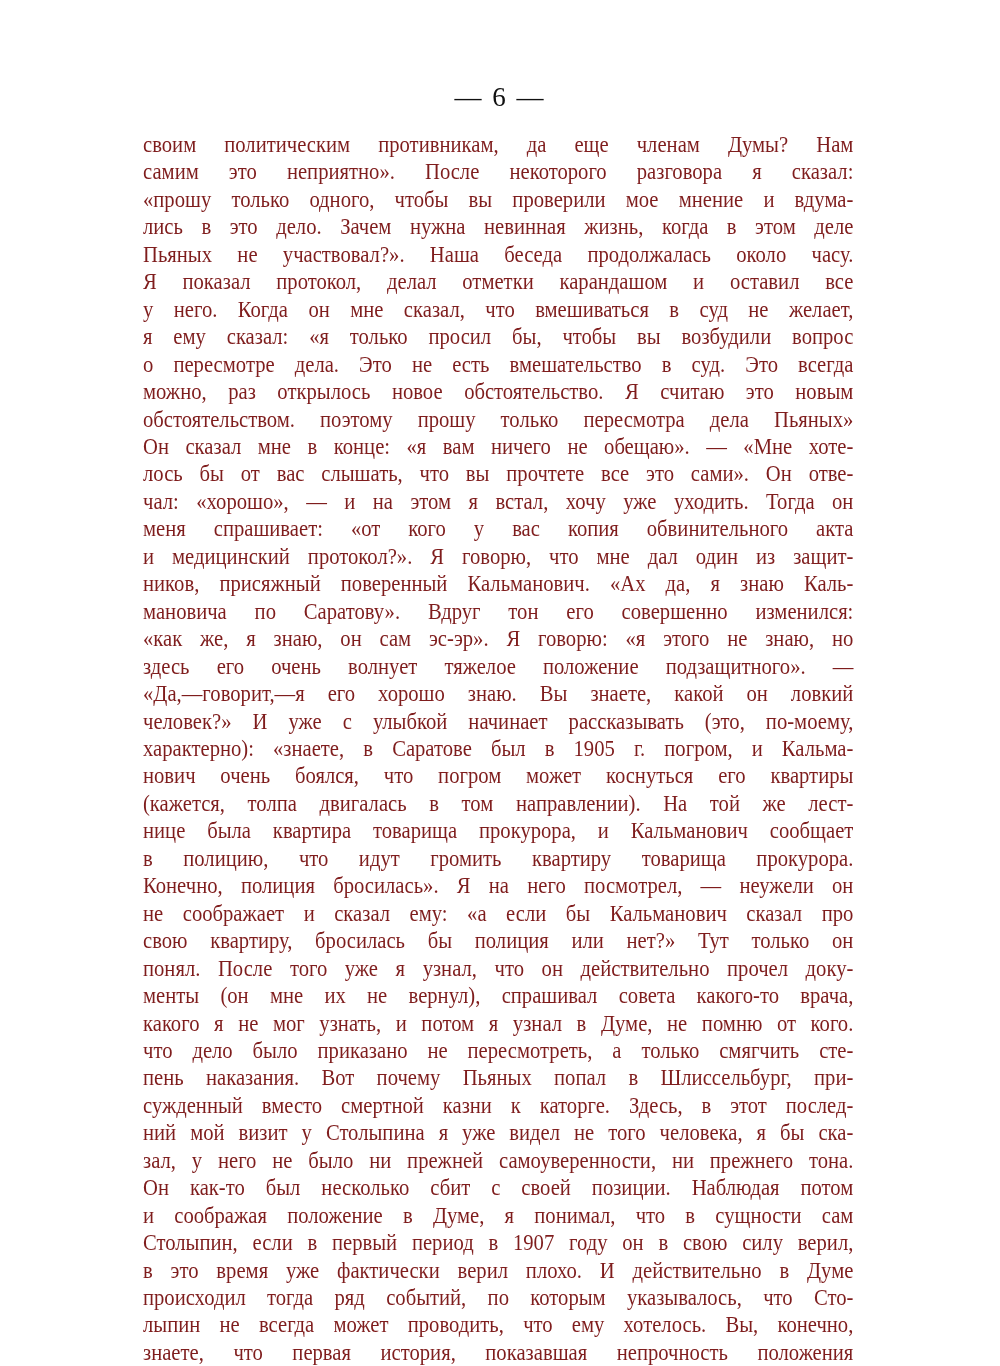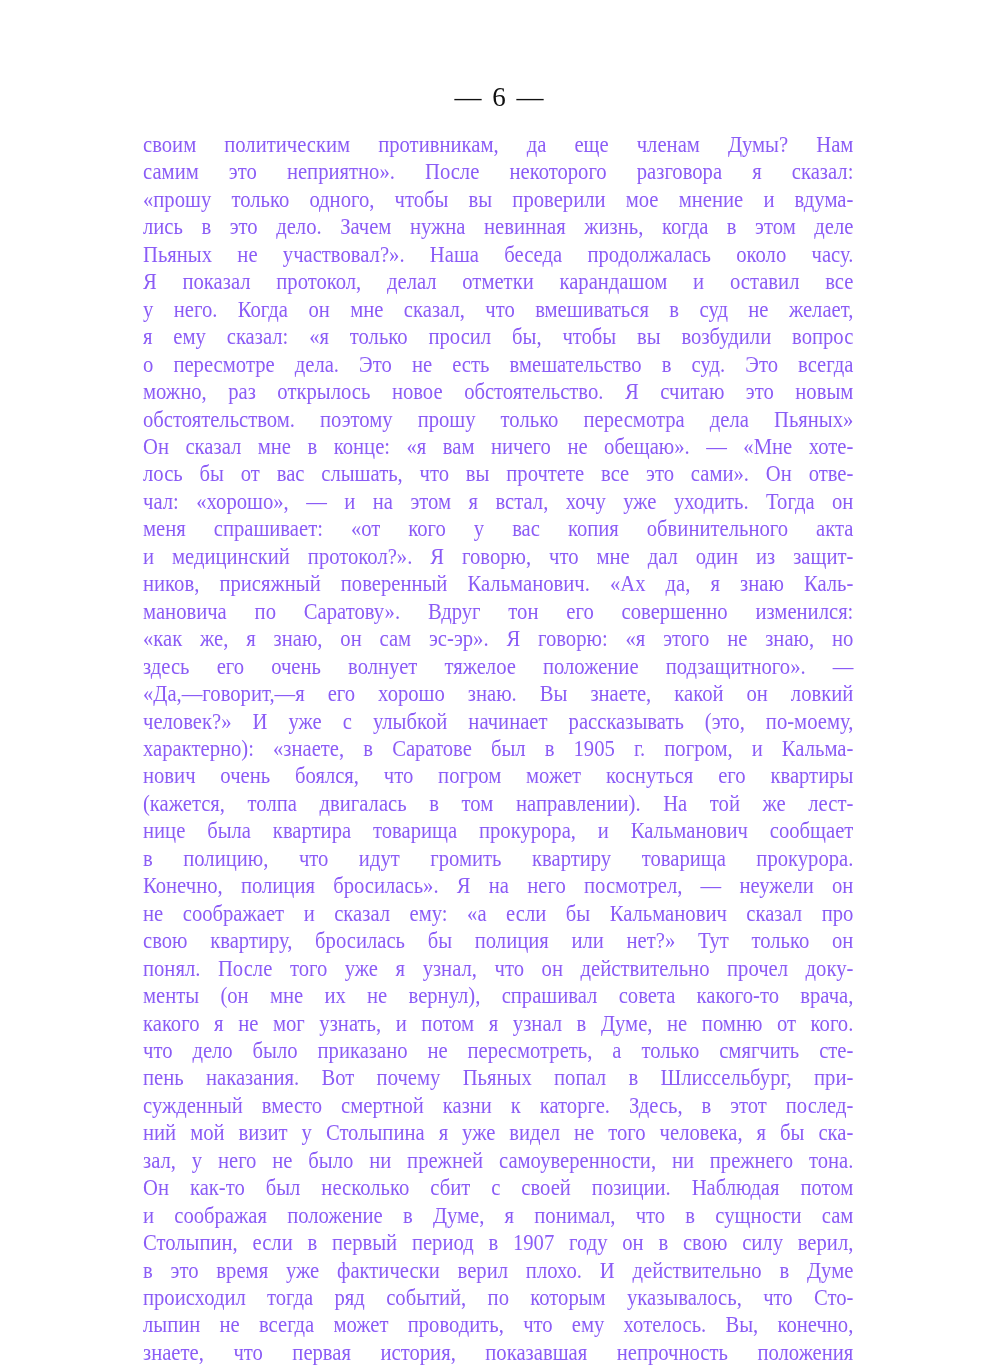--- a/index.html
+++ b/index.html
@@ -5,21 +5,21 @@
   html, body { margin: 0; padding: 0; background: #ffffff; }
   body { width: 1000px; height: 1366px; position: relative; overflow: hidden; }
   .page { position: absolute; left: 0; top: 0; width: 1000px; height: 1366px; background: #fff; }
   .page-number {
     position: absolute; top: 82px; left: 0; width: 1000px; text-align: center;
     font-family: "Liberation Serif", serif; font-size: 27px; color: #111;
     letter-spacing: 2px;
   }
   .body-text {
     position: absolute; left: 143px; top: 131px; width: 710px;
-    font-family: "Liberation Serif", serif; font-size: 24px; color: #8b5cf6;
+    font-family: "Liberation Serif", serif; font-size: 24px; color: #7f1d1d;
     line-height: 27.45px;
   }
   .line {
     display: block; white-space: nowrap;
     text-align: justify; text-align-last: justify;
     transform: scaleX(0.86); transform-origin: left center; width: 826px;
   }
 </style>
 </head>
 <body>

